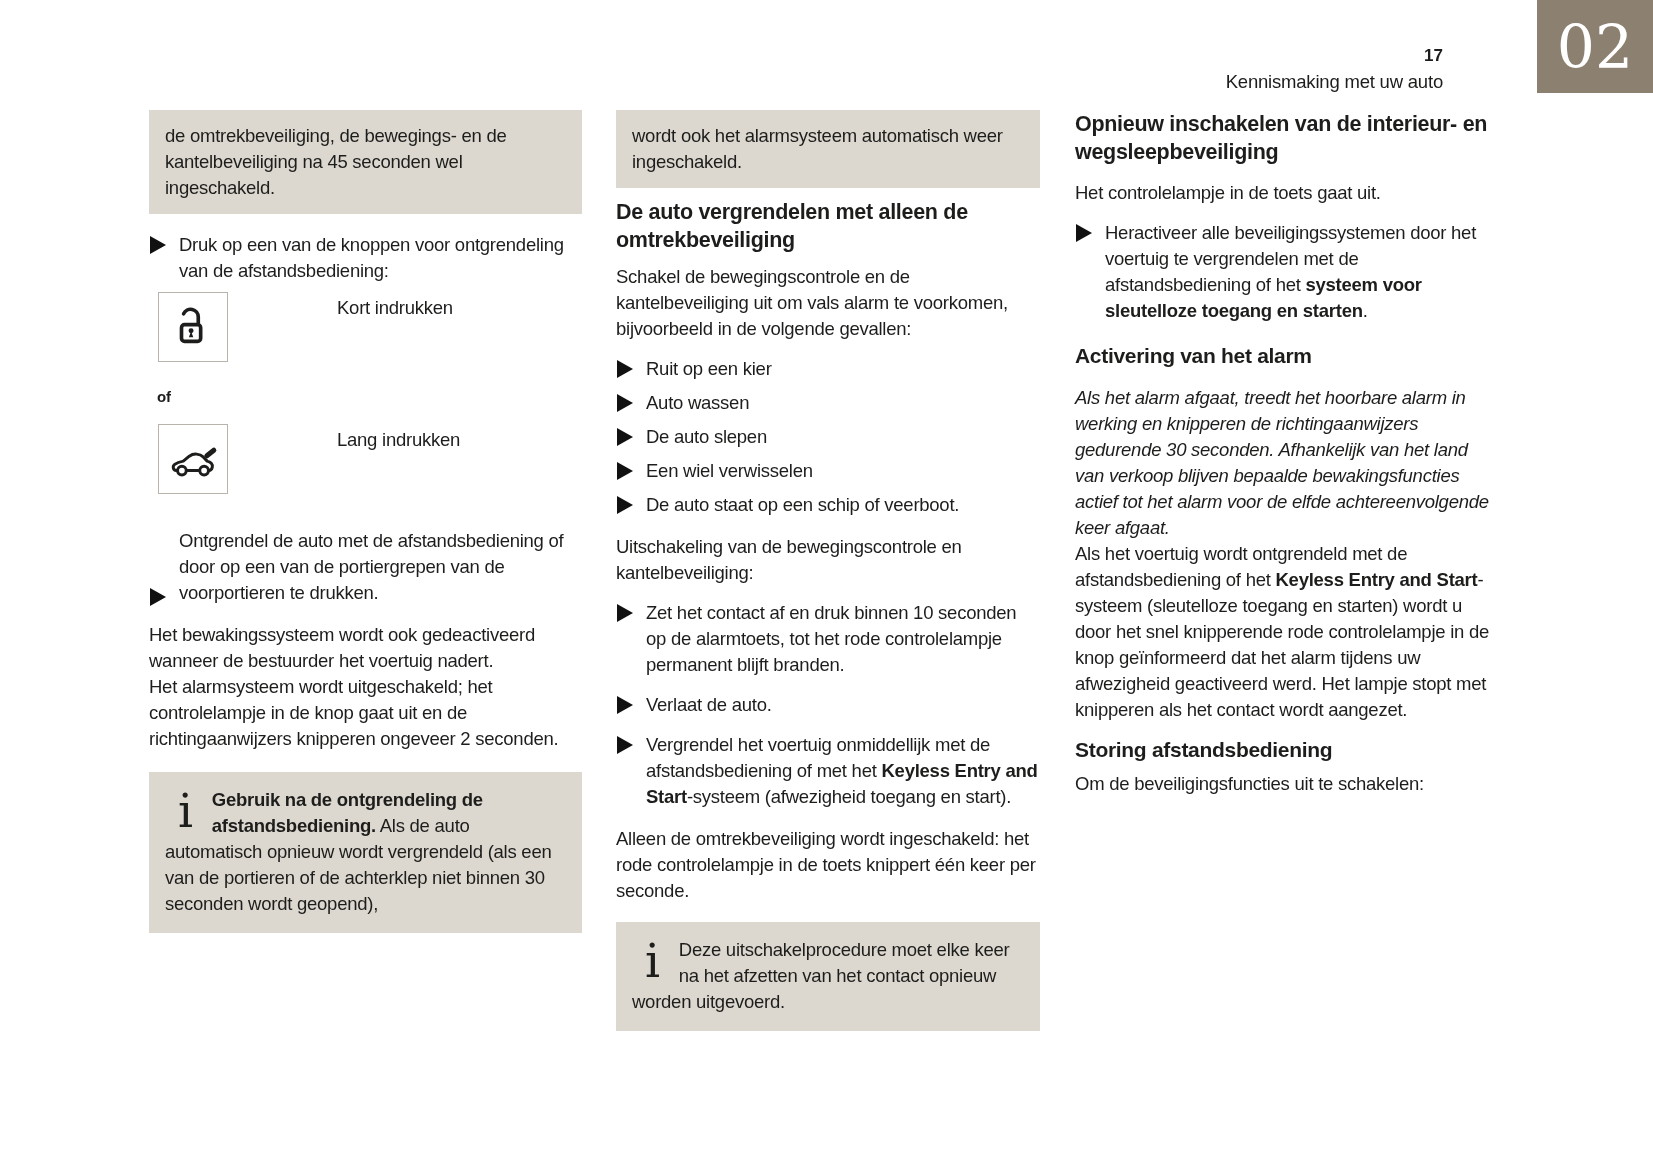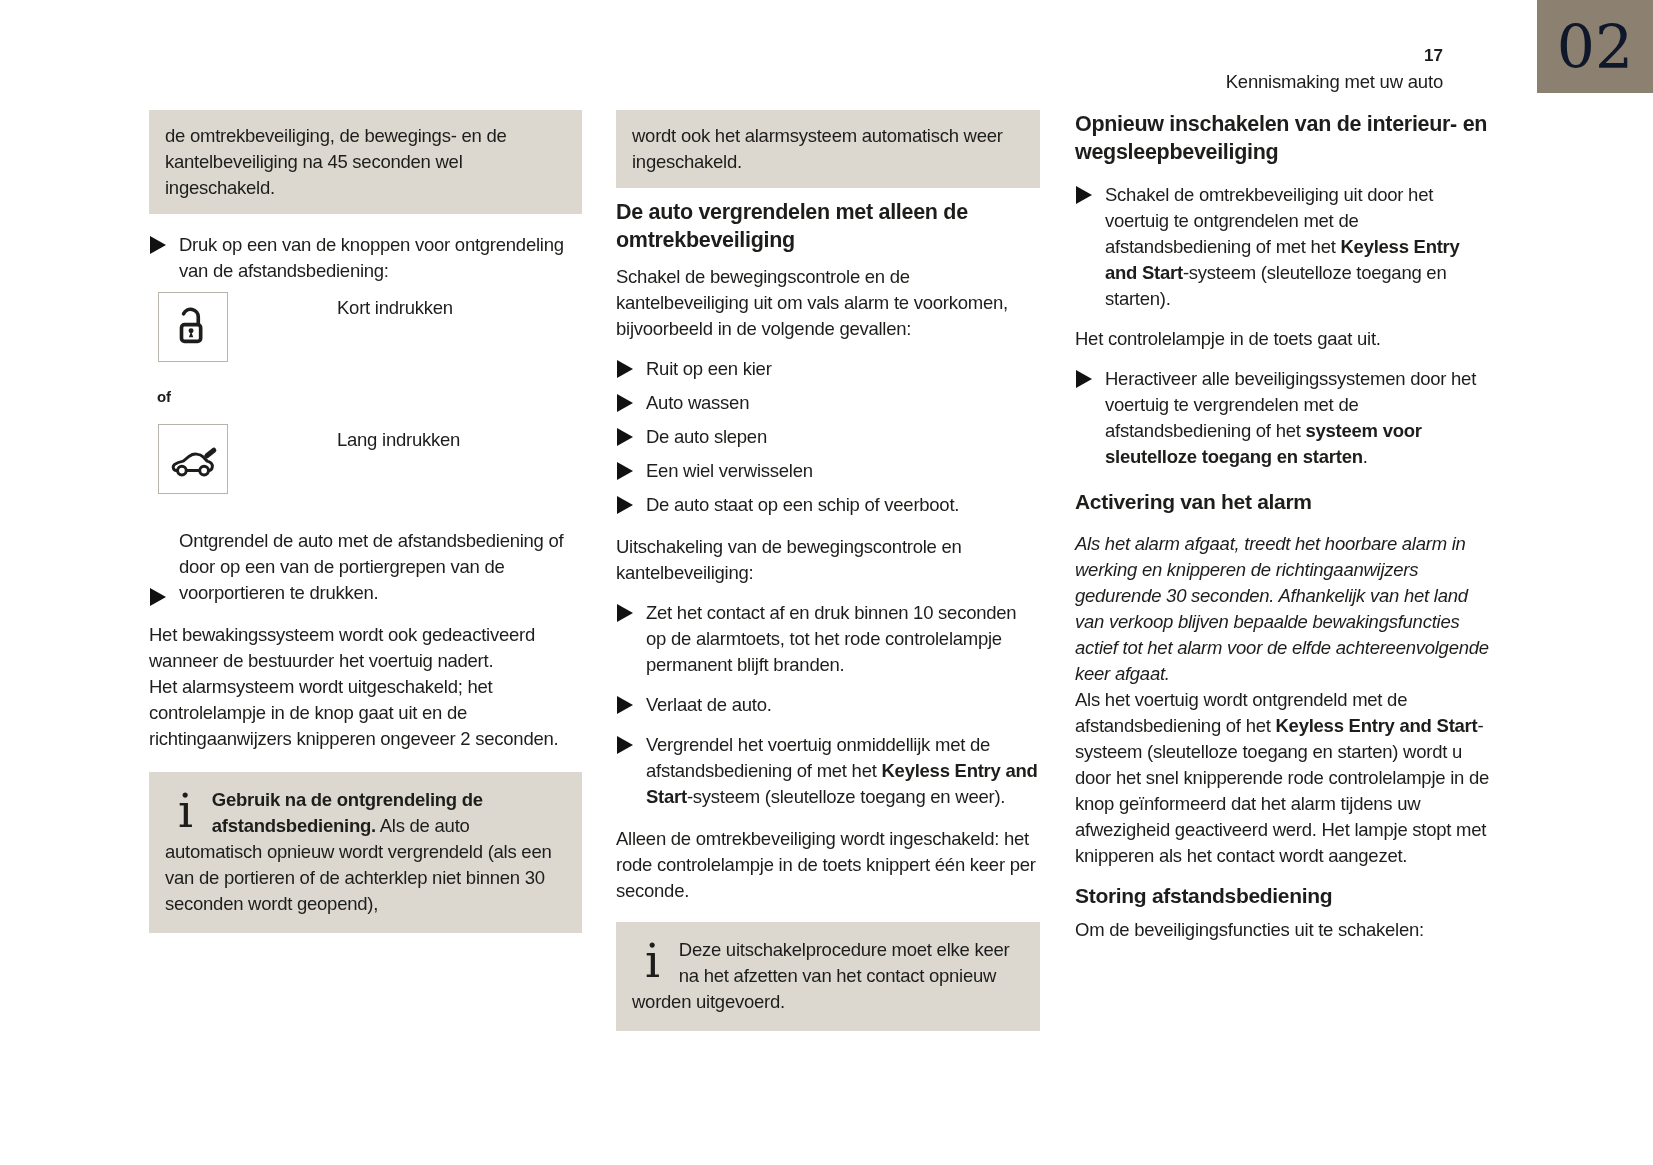--- a/index.html
+++ b/index.html
@@ -10,21 +10,21 @@
   .col{position:absolute;top:110px;font-size:18.5px;line-height:26px;letter-spacing:-0.25px;}
   #col1{left:149px;width:433px;}
   #col2{left:616px;width:424px;}
   #col3{left:1075px;width:415px;}
 
   
   .page-num{position:absolute;top:46px;right:210px;font-size:17px;font-weight:bold;}
   .page-title{position:absolute;top:71px;right:210px;font-size:18.5px;letter-spacing:-0.2px;}
   .chapter-tab{
     position:absolute;left:1537px;top:0;width:116px;height:93px;background:#8c8170;
-    color:#0f172a;display:flex;align-items:center;justify-content:center;
+    color:#ffffff;display:flex;align-items:center;justify-content:center;
     font-family:"DejaVu Serif",serif;font-size:60px;line-height:1;
   }
 
   
   .hbox{background:#dcd8d0;padding:13px 16px;}
   
   .h2{font-size:21.5px;line-height:28px;font-weight:bold;letter-spacing:-0.3px;margin:20px 0 0;}
   .h2.tight{margin-top:10px;}
   .h2.first{margin-top:0;}
   .h3{font-size:21px;line-height:27px;font-weight:bold;letter-spacing:-0.3px;margin:18px 0 0;}
@@ -154,39 +154,35 @@
     <div class="bullet">
       <span class="tri"></span>
       <span><span>Zet het contact af en druk binnen 10 seconden op de alarmtoets, tot het rode controlelampje permanent blijft branden.</span></span>
     </div>
     <div class="bullet">
       <span class="tri"></span>
       <span><span>Verlaat de auto.</span></span>
     </div>
     <div class="bullet">
       <span class="tri"></span>
-      <span><span>Vergrendel het voertuig onmiddellijk met de afstandsbediening of met het </span><span class="b">Keyless Entry and Start</span><span>-systeem (sleutelloze toegang en weer).</span></span>
+      <span><span>Vergrendel het voertuig onmiddellijk met de afstandsbediening of met het </span><span class="b">Keyless Entry and Start</span><span>-systeem (afwezigheid toegang en start).</span></span>
     </div>
   </div>
 
   <div class="para">Alleen de omtrekbeveiliging wordt ingeschakeld: het rode controlelampje in de toets knippert één keer per seconde.</div>
 
   <div class="ibox" style="margin-top:18px;">
     <span class="iglyph">i</span>
     <span><span>Deze uitschakelprocedure moet elke keer na het afzetten van het contact opnieuw worden uitgevoerd.</span></span>
   </div>
 </div>
 
 <div class="col" id="col3">
   <div class="h2 first">Opnieuw inschakelen van de interieur- en wegsleepbeveiliging</div>
 
-  <div class="bullet" style="margin-top:16px;">
-    <span class="tri"></span>
-    <span><span>Schakel de omtrekbeveiliging uit door het voertuig te ontgrendelen met de afstandsbediening of met het </span><span class="b">Keyless Entry and Start</span><span>-systeem (sleutelloze toegang en starten).</span></span>
-  </div>
 
   <div class="para small" style="margin-top:14px;">Het controlelampje in de toets gaat uit.</div>
 
   <div class="bullet" style="margin-top:14px;">
     <span class="tri"></span>
     <span><span>Heractiveer alle beveiligingssystemen door het voertuig te vergrendelen met de afstandsbediening of het </span><span class="b">systeem voor sleutelloze toegang en starten</span><span>.</span></span>
   </div>
 
 
   <div class="h3">Activering van het alarm</div>

